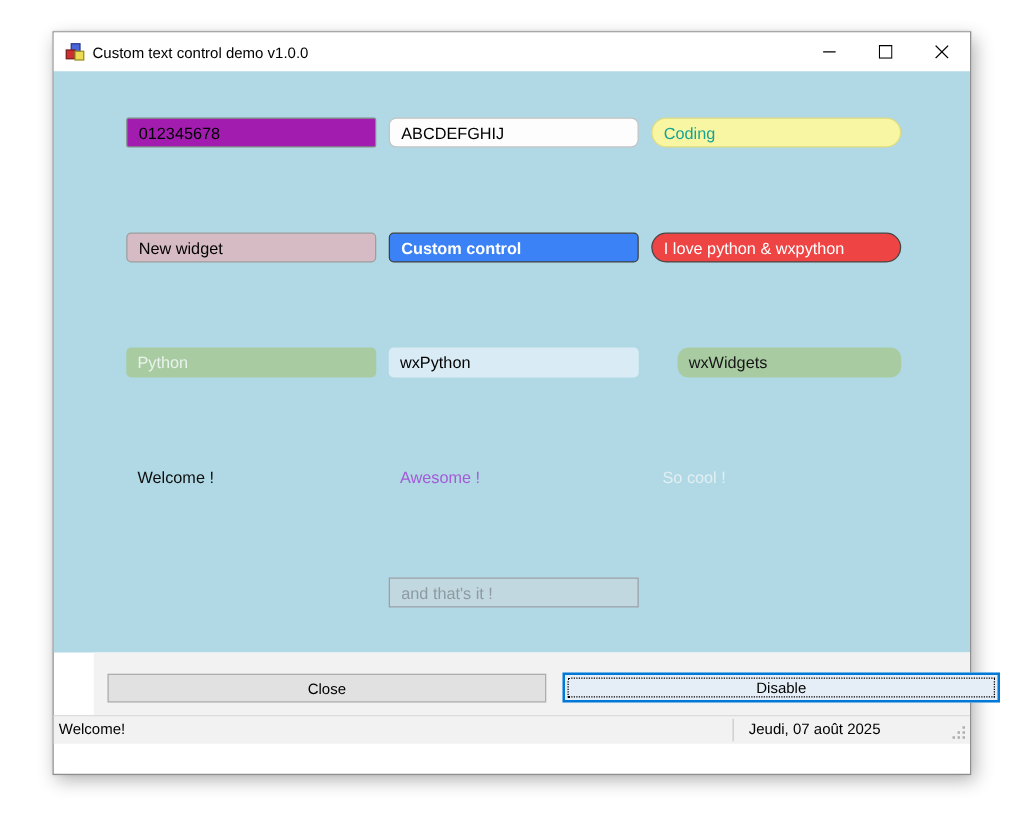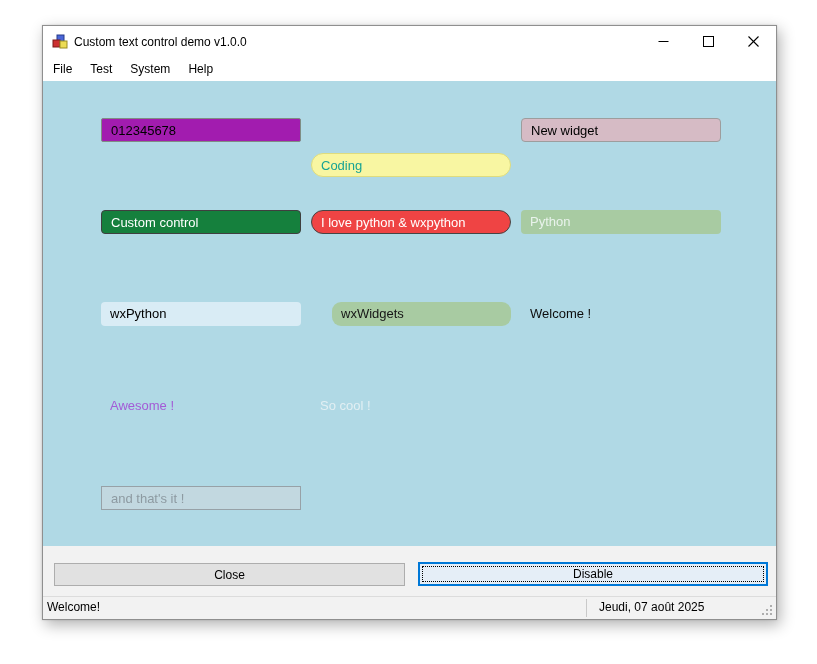--- a/index.html
+++ b/index.html
@@ -53,35 +53,35 @@
   }
   .cell{
     height:24px;line-height:24px;
     font-size:13px;
     padding:0 9px;
     box-sizing:border-box;
     white-space:nowrap;overflow:hidden;
   }
   .tb-green1{background:#a21caf;border:1px solid #7f8d84;border-radius:2px;color:#000;}
   .tb-white{background:#fdfdfd;border:1px solid #c3c3c3;border-radius:6px;color:#000;}
-  .tb-yellow{background:#f8f6a2;border:1px solid #dedc7e;border-radius:12px;color:#17a394;margin-top:35px;}
+  .tb-yellow{background:#f8f6a2;border:1px solid #dedc7e;border-radius:12px;color:#17a394;}
   .tb-pink{background:#d6bbc5;border:1px solid #9d9d9d;border-radius:4px;color:#000;}
-  .tb-blue{background:#15803d;border:1px solid #3f3f3f;border-radius:4px;color:#ffffff;}
+  .tb-blue{background:#3b82f6;border:1px solid #3f3f3f;border-radius:4px;color:#ffffff;font-weight:bold;}
   .tb-orange{background:#ef4444;border:1px solid #454545;border-radius:12px;color:#ffffff;}
   .tb-green2{background:#a8cba2;border:none;border-radius:4px;color:#e9f3ec;}
   .tb-ltblue{background:#d9ecf5;border:none;border-radius:4px;color:#000;}
   .tb-green3{background:#a8cba2;border:none;border-radius:9px;color:#161616;margin-left:21px;}
   .lbl{background:transparent;border:none;}
   .lbl-black{color:#0d0d0d;}
   .lbl-purple{color:#a35bd6;}
   .lbl-white{color:#e2eff3;}
   .tb-disabled{background:#c2d8e0;border:1px solid #97a1a7;border-radius:0;color:#8d9aa1;}
   
   .button-row{
-    background:#f2f2f2;height:50px;flex:0 0 auto;position:relative;
+    background:#f2f2f2;height:50px;flex:0 0 auto;position:relative;margin-left:32px;
   }
   .btn{
     position:absolute;
     font-size:12px;color:#000;
     display:flex;align-items:center;justify-content:center;
     box-sizing:border-box;
   }
   .btn-close{
     left:11px;top:17px;width:351px;height:23px;
     background:#e1e1e1;border:1px solid #adadad;
@@ -129,31 +129,26 @@
         </svg>
     </div>
     <div class="win-btn">
       <svg width="11" height="11" viewBox="0 0 11 11">
           <line x1="0.5" y1="0.5" x2="10.5" y2="10.5" stroke="#000" stroke-width="1.1"></line>
           <line x1="10.5" y1="0.5" x2="0.5" y2="10.5" stroke="#000" stroke-width="1.1"></line>
         </svg>
     </div>
   </div>
 
-  <div class="menubar">
-    <span class="menu-item">File</span>
-    <span class="menu-item">Test</span>
-    <span class="menu-item">System</span>
-    <span class="menu-item">Help</span>
-  </div>
 
   <div class="main-panel">
     <div class="grid">
 
       <div class="cell tb-green1">012345678</div>
+      <div class="cell tb-white">ABCDEFGHIJ</div>
       <div class="cell tb-yellow">Coding</div>
 
       <div class="cell tb-pink">New widget</div>
       <div class="cell tb-blue">Custom control</div>
       <div class="cell tb-orange">I love python &amp; wxpython</div>
 
       <div class="cell tb-green2">Python</div>
       <div class="cell tb-ltblue">wxPython</div>
       <div class="cell tb-green3">wxWidgets</div>
 

